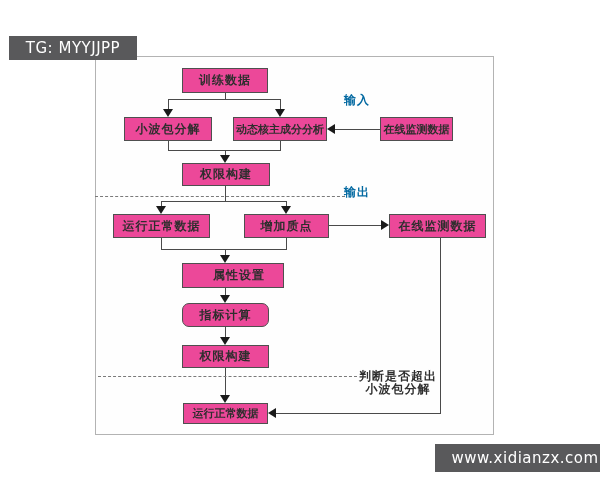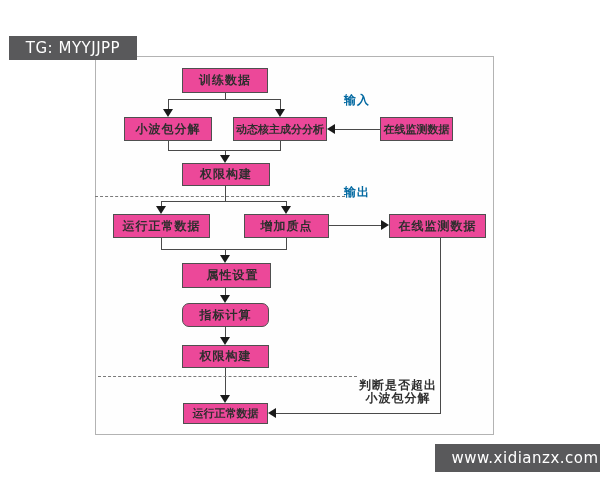--- a/index.html
+++ b/index.html
@@ -74,33 +74,33 @@
   <div class="box small" style="left:380px;top:117px;width:73px;height:24px;">在线监测数据</div>
 
   <div class="box" style="left:182px;top:163px;width:88px;height:23px;">权限构建</div>
 
   <div class="box" style="left:113px;top:214px;width:97px;height:24px;">运行正常数据</div>
 
   <div class="box" style="left:244px;top:214px;width:85px;height:24px;">增加质点</div>
 
   <div class="box" style="left:389px;top:214px;width:97px;height:24px;">在线监测数据</div>
 
-  <div class="box" style="left:182px;top:263px;width:89px;height:25px;padding-left:12px;">属性设置</div>
+  <div class="box" style="left:182px;top:263px;width:102px;height:25px;padding-left:12px;">属性设置</div>
 
   <div class="box" style="left:182px;top:303px;width:87px;height:24px;border-radius:7px;">指标计算</div>
 
   <div class="box" style="left:182px;top:345px;width:87px;height:23px;">权限构建</div>
 
   <div class="box small" style="left:183px;top:403px;width:85px;height:21px;">运行正常数据</div>
 
   <div class="lbl" style="left:344px;top:92px;">输入</div>
 
   <div class="lbl" style="left:344px;top:184px;">输出</div>
 
-  <div class="note" style="left:356px;top:379px;width:84px;">
+  <div class="note" style="left:356px;top:370px;width:84px;">
     <div>判断是否超出</div>
     <div>小波包分解</div>
   </div>
 
   <div class="vl" style="left:225px;top:93px;height:6px;"></div>
   <div class="hl" style="left:168px;top:99px;width:113px;"></div>
   <div class="vl" style="left:168px;top:99px;height:11px;"></div>
   <div class="vl" style="left:280px;top:99px;height:11px;"></div>
   <div class="arr arr-d" style="left:163px;top:109px;"></div>
   <div class="arr arr-d" style="left:275px;top:109px;"></div>

